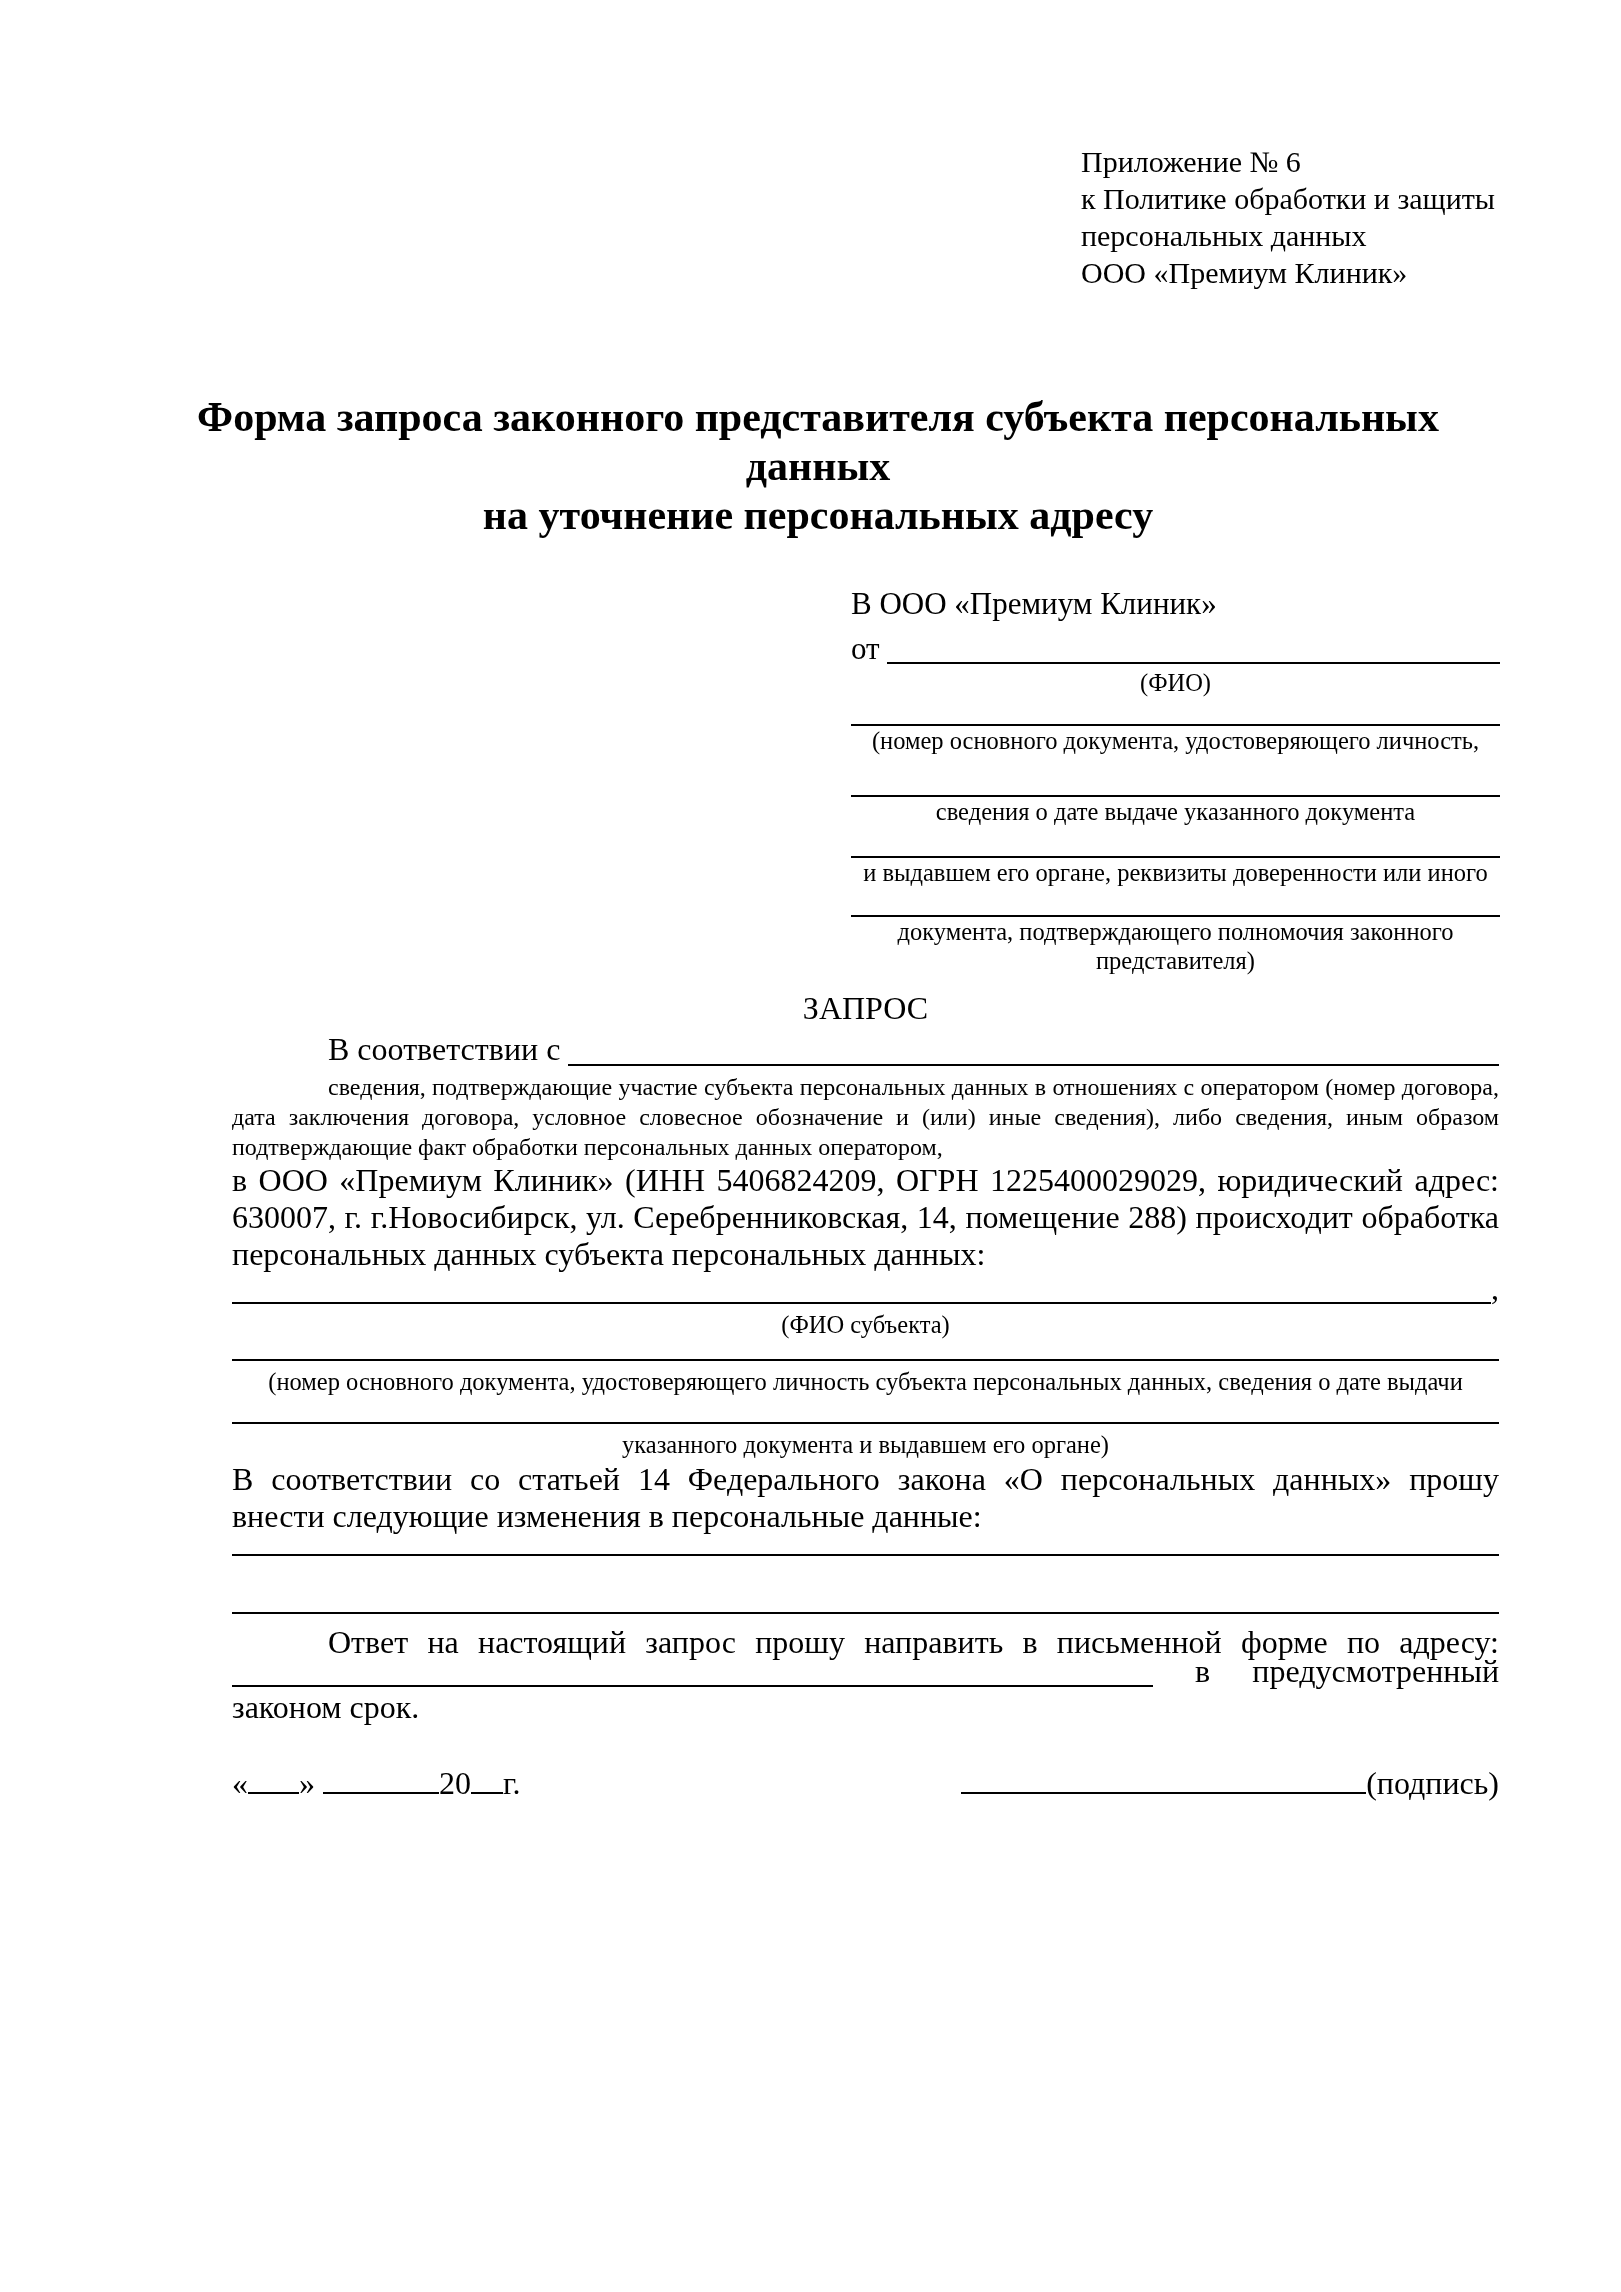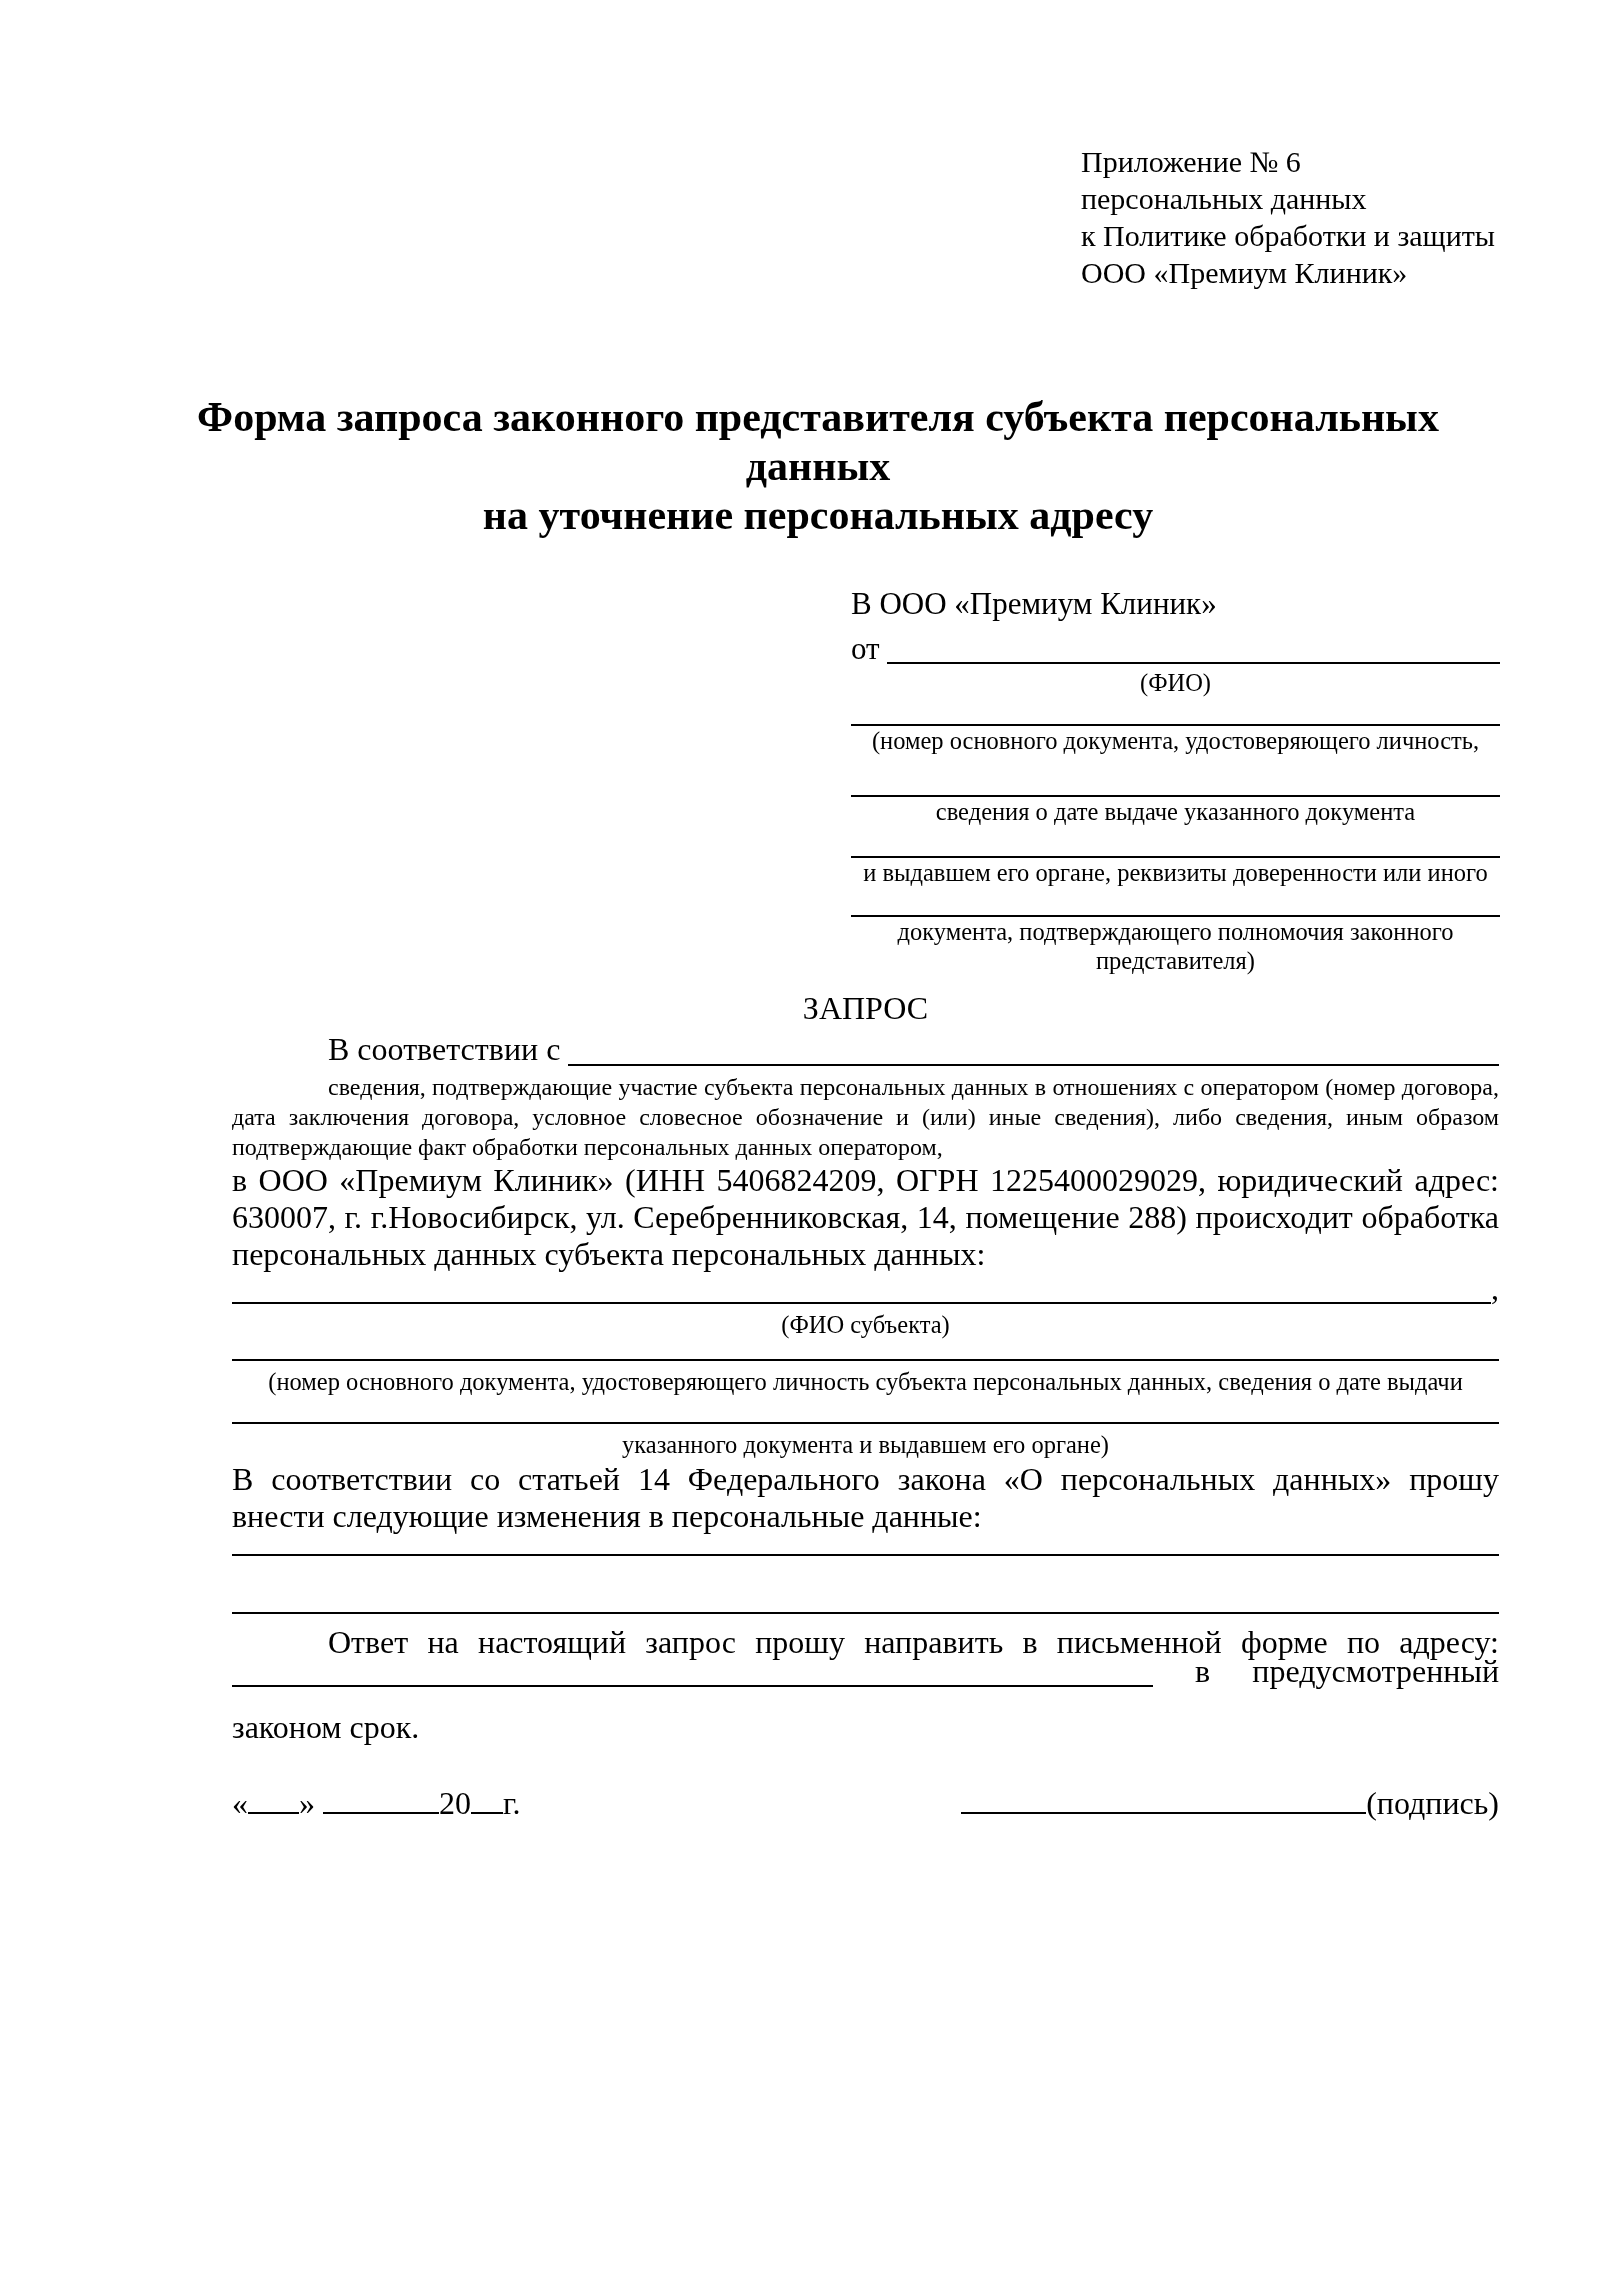--- a/index.html
+++ b/index.html
@@ -69,42 +69,42 @@
     margin-top:7.8px;
     text-align:justify; text-align-last:justify;
     text-indent:96px;
   }
   .resp2 {
     margin-top:0; height:23.5px;
     display:flex; justify-content:space-between; align-items:flex-end;
   }
   .resp2 .line-fixed { width:921px; border-bottom:2.9px solid #000; height:23.5px; }
   .resp2 .w { line-height:1; }
-  .resp3 { margin-top:20px;font-family:Liberation Serif, serif; }
+  .resp3 { margin-top:0;font-family:Liberation Serif, serif; }
 
   .footer-row {
     margin-top:35px;
     display:flex; justify-content:space-between; align-items:baseline;
     white-space:nowrap;
   }
   .u { display:inline-block; border-bottom:2.9px solid #000; }
   .u52 { width:51px; }
   .u118 { width:116px; }
   .u33 { width:32px; }
   .u413 { width:405px; }
 </style>
 </head>
 <body>
 
 <div class="page">
 
   <div class="header-block">
     <div>Приложение № 6</div>
+    <div>к Политике обработки и защиты</div>
     <div>персональных данных</div>
-    <div>к Политике обработки и защиты</div>
     <div>ООО «Премиум Клиник»</div>
   </div>
 
   <div class="title">
     <div>Форма запроса законного представителя субъекта персональных данных</div>
     <div>на уточнение персональных адресу</div>
   </div>
 
   <div class="addr">
     <div>В ООО «Премиум Клиник»</div>

